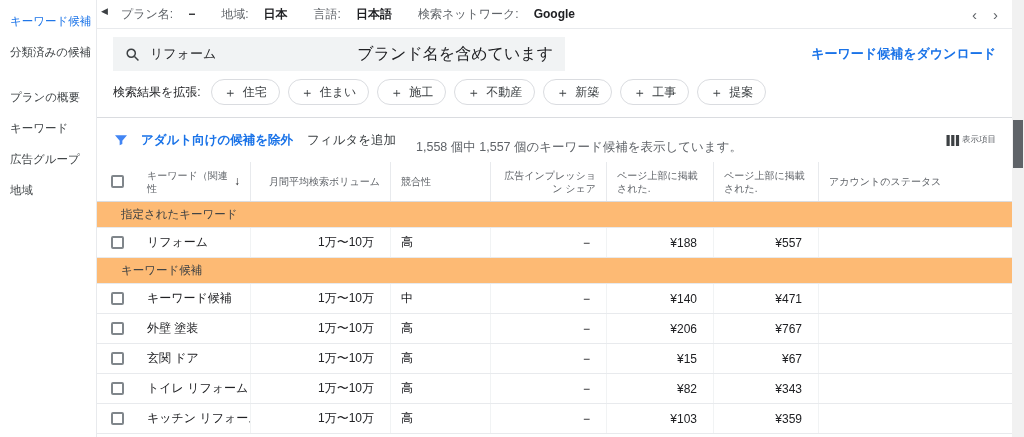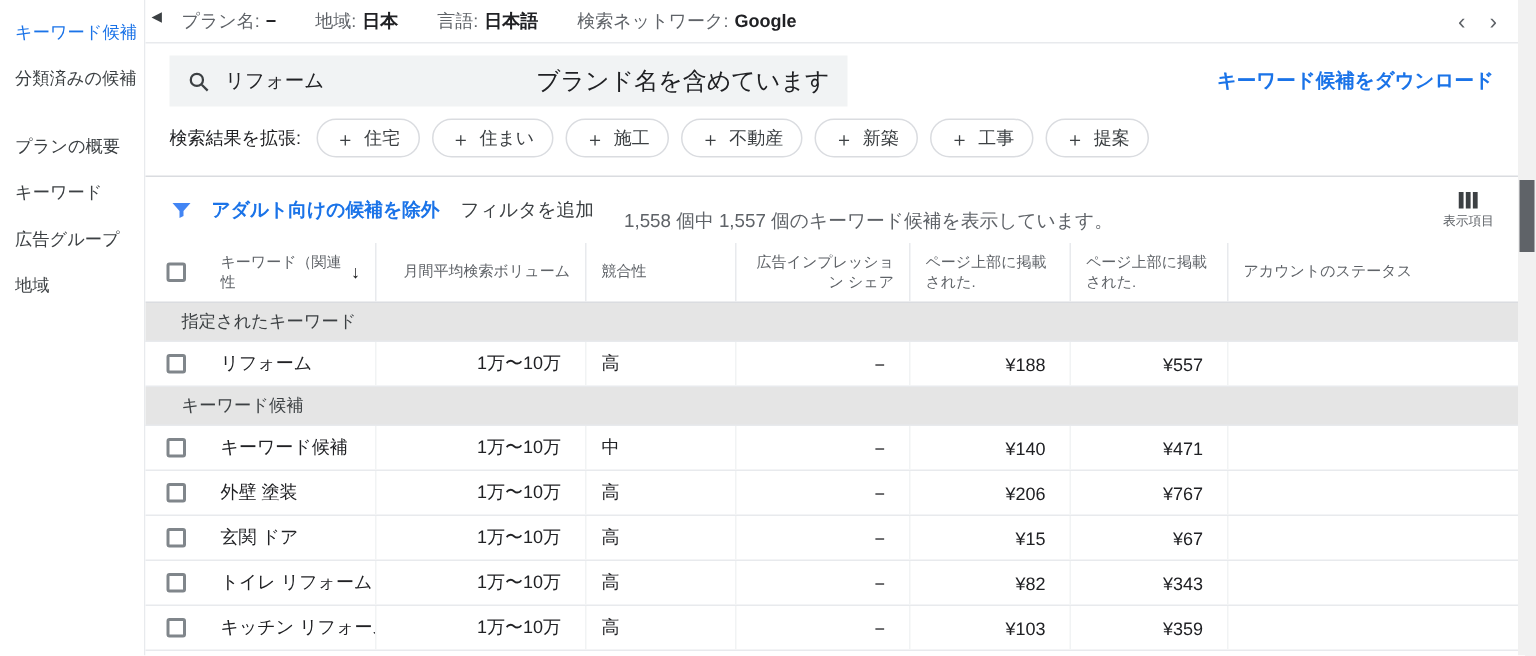--- a/index.html
+++ b/index.html
@@ -17,21 +17,21 @@
   .side-item.active { color:#1a73e8; }
   .group-gap { margin-bottom:14px; }
 
   
   .main { flex:1; min-width:0; position:relative; display:flex; flex-direction:column; background:#fff; }
   .collapse { position:absolute; left:4px; top:7px; font-size:9px; color:#3c4043; line-height:1; cursor:pointer; }
 
   
   .topbar { height:29px; flex:none; display:flex; align-items:center; padding:0 14px 0 24px;
             border-bottom:1px solid #e8eaed; font-size:12px; gap:26px; white-space:nowrap; }
-  .tb-group { display:flex; align-items:center; gap:4px; }
+  .tb-group { display:flex; align-items:center; gap:15px; }
   .tb-label { color:#5f6368; }
   .tb-value { color:#202124; font-weight:bold; }
   .caret { font-size:7px; color:#202124; margin-left:3px; }
   .chevrons { margin-left:auto; display:flex; gap:16px; color:#5f6368; font-size:15px; line-height:1; }
   .chevrons span { cursor:pointer; }
 
   
   .search-row { display:flex; align-items:center; padding:8px 16px 6px; flex:none; }
   .search-box { width:452px; height:34px; background:#f1f3f4; display:flex; align-items:center;
                 padding:0 12px; gap:10px; cursor:text; }
@@ -46,34 +46,34 @@
           height:26px; padding:0 12px; font-size:12px; color:#3c4043; background:#fff; cursor:pointer; white-space:nowrap; }
   .plus { font-size:13px; color:#3c4043; line-height:1; }
 
   .divider { border-top:1px solid #dadce0; }
 
   
   .filter-row { height:44px; flex:none; display:flex; align-items:center; padding:0 16px; gap:12px; }
   .exclude-link { color:#1a73e8; font-size:12.5px; font-weight:bold; cursor:pointer; }
   .add-filter { color:#3c4043; font-size:12.5px; margin-left:2px; cursor:pointer; }
   .count-text { color:#5f6368; font-size:12.5px; margin-left:8px;margin-top:14px; }
-  .columns-ctrl { margin-left:auto; display:flex; flex-direction:column; align-items:center; gap:2px; cursor:pointer; }
+  .columns-ctrl { margin-left:auto; display:flex; flex-direction:row; align-items:center; gap:2px; cursor:pointer; }
   .columns-label { font-size:8.5px; color:#5f6368; }
 
   
   .grid { display:grid; grid-template-columns:40px 114px 140px 100px 116px 107px 105px minmax(0,1fr); }
   .thead { height:40px; border-bottom:1px solid #dadce0; flex:none; }
   .th { display:flex; align-items:center; padding:0 10px; font-size:10px; color:#5f6368;
         border-right:1px solid #e8eaed; line-height:13px; cursor:pointer; }
   .th:last-child { border-right:none; }
   .th.cbcell { border-right:none; justify-content:center; padding:0; }
   .r { justify-content:flex-end; text-align:right; }
   .sort-arrow { font-size:12px; color:#202124; margin-left:4px; }
 
-  .section-row { height:26px; background:#e5e5e5; border-bottom:1px solid #e8eaed; display:flex;
+  .section-row { height:26px; background:#fdba74; border-bottom:1px solid #e8eaed; display:flex;
                  align-items:center; padding-left:24px; font-size:11.5px; color:#3c4043; flex:none; }
   .tr { height:30px; border-bottom:1px solid #e8eaed; flex:none; }
   .td { display:flex; align-items:center; padding:0 10px; font-size:12px; color:#202124;
         border-right:1px solid #f1f3f4; overflow:hidden; white-space:nowrap; }
   .td:last-child { border-right:none; }
   .td.cbcell { border-right:none; justify-content:center; padding:0; }
   .td.num { justify-content:flex-end; padding-right:16px; }
 
   .checkbox { width:13px; height:13px; border:2px solid #80868b; border-radius:2px; background:#fff;
               display:inline-block; cursor:pointer; }

